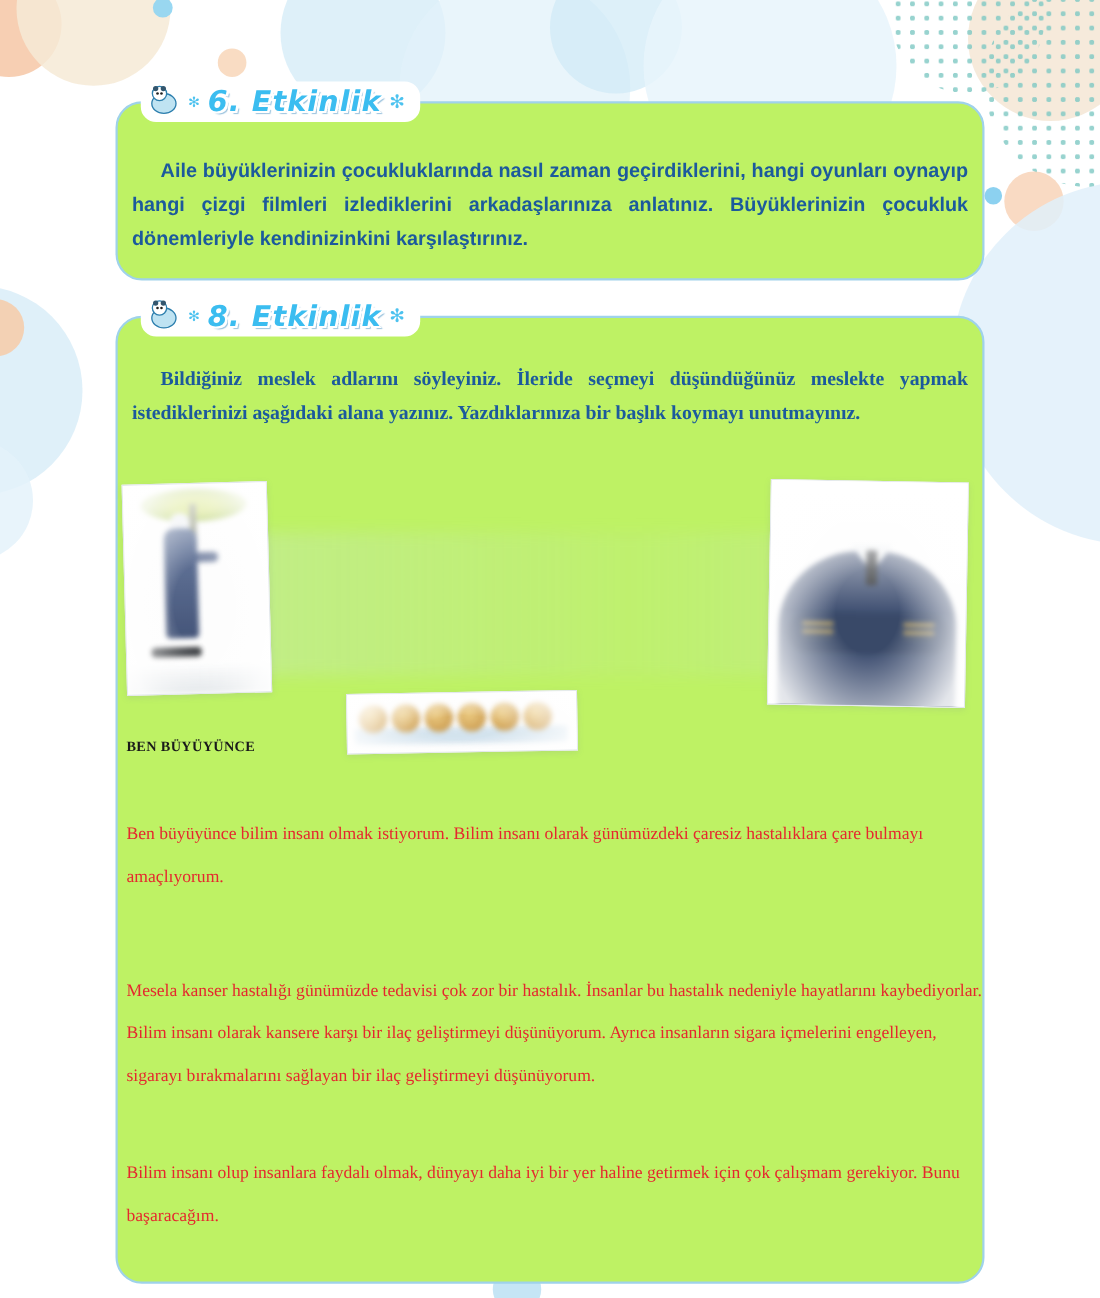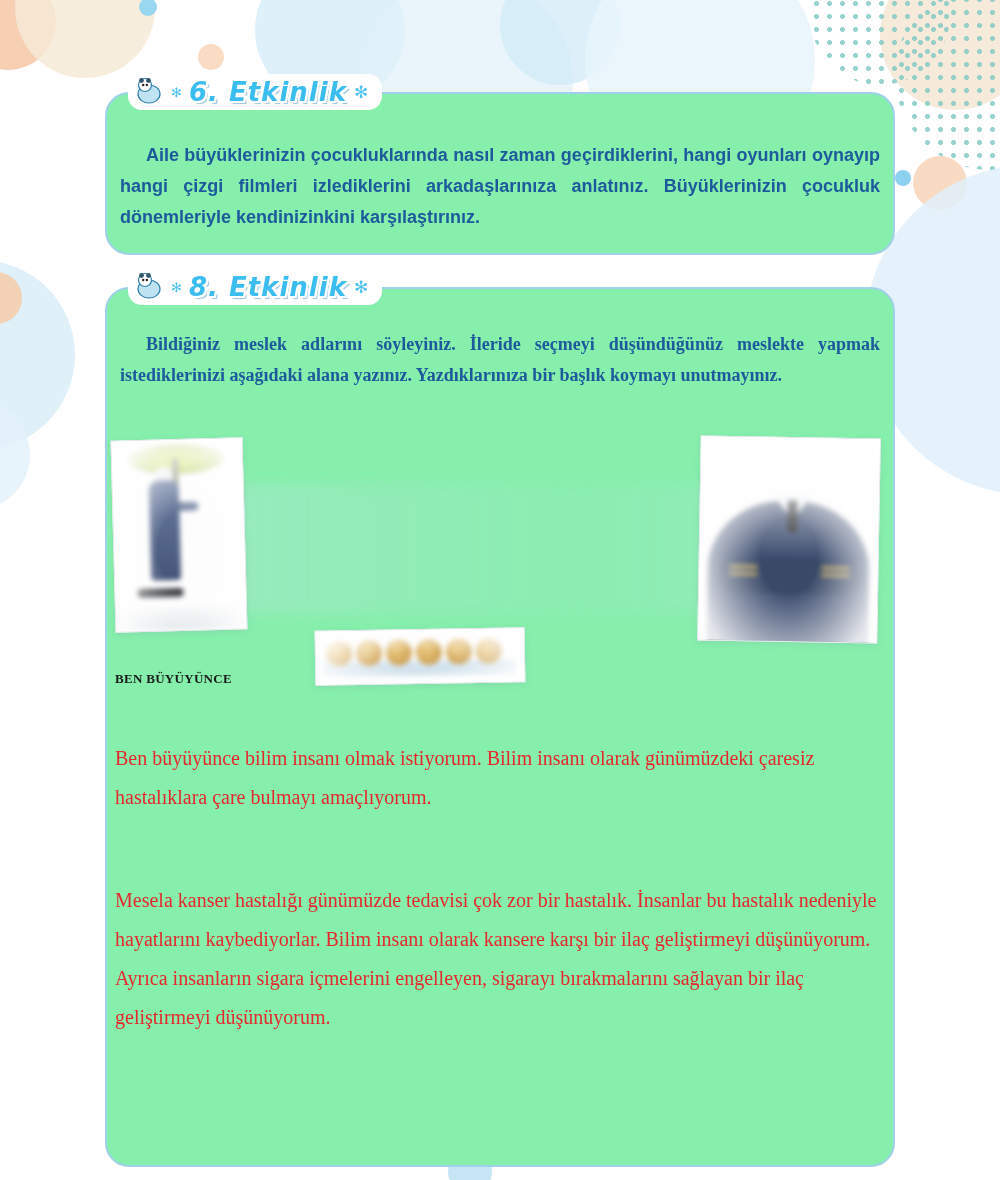--- a/index.html
+++ b/index.html
@@ -17,21 +17,21 @@
   }
   
   .bg-circle{position:absolute;border-radius:50%;}
   .dots{
     position:absolute;border-radius:50%;
     background-image:radial-gradient(#7fc9c4 2.2px, rgba(0,0,0,0) 2.6px);
     background-size:13px 13px;opacity:.8;
   }
   
   .activity-box{
-    position:absolute;left:105px;width:790px;background:#86efac;
+    position:absolute;left:105px;width:790px;background:#bef264;
     border:2px solid var(--box-border,#9fd2ea);border-radius:24px;
   }
   #box1{top:92px;height:163px;}
   #box2{top:287px;height:880px;font-family:Liberation Serif, serif;}
   
   .badge{
     position:absolute;z-index:6;display:flex;align-items:center;gap:7px;
     background:#fff;padding:2px 14px 2px 6px;border-radius:14px;
   }
   #badge1{left:128px;top:74px;}
@@ -103,21 +103,21 @@
   .bread{position:absolute;top:9px;width:26px;height:26px;border-radius:50%;
     background:radial-gradient(circle at 40% 35%,#ecc877,#c6923f 80%);}
   
   .answer-title{
     position:absolute;left:8px;top:382px;font-size:13px;letter-spacing:.3px;
     color:var(--answer-title-text,#1a1a1a);
   }
   .answer-p{
     position:absolute;left:8px;width:786px;
     color:var(--answer-text,#e5282e);
-    font-size:20px;line-height:39px;hyphens:none;
+    font-size:16px;line-height:39px;hyphens:none;
   }
   #p1{top:450px;}
   #p2{top:592px;}
   #p3{top:758px;}
 </style>
 </head>
 <body>
 
 <div class="bg-circle" style="left:-40px;top:-26px;width:96px;height:96px;background:#f6c7a6;opacity:.85;"></div>
 <div class="bg-circle" style="left:15px;top:-62px;width:140px;height:140px;background:#f6ead6;opacity:.85;"></div>
@@ -182,20 +182,21 @@
       <div class="bread" style="left:100px;"></div>
       <div class="bread" style="left:130px;"></div>
       <div class="bread" style="left:160px;"></div>
     </div>
     <div class="fade"></div>
   </figure>
 
   <h2 class="answer-title">BEN BÜYÜYÜNCE</h2>
   <p class="answer-p" id="p1">Ben büyüyünce bilim insanı olmak istiyorum. Bilim insanı olarak günümüzdeki çaresiz hastalıklara çare bulmayı amaçlıyorum.</p>
   <p class="answer-p" id="p2">Mesela kanser hastalığı günümüzde tedavisi çok zor bir hastalık. İnsanlar bu hastalık nedeniyle hayatlarını kaybediyorlar. Bilim insanı olarak kansere karşı bir ilaç geliştirmeyi düşünüyorum. Ayrıca insanların sigara içmelerini engelleyen, sigarayı bırakmalarını sağlayan bir ilaç geliştirmeyi düşünüyorum.</p>
+  <p class="answer-p" id="p3">Bilim insanı olup insanlara faydalı olmak, dünyayı daha iyi bir yer haline getirmek için çok çalışmam gerekiyor. Bunu başaracağım.</p>
 </section>
 
 <div class="badge" id="badge1">
   <span class="mascot">
     <svg width="30" height="28" viewBox="0 0 30 28">
       <ellipse cx="15" cy="18" rx="11" ry="9" fill="#bfe3f2" stroke="#2d7fae" stroke-width="1.2"></ellipse>
       <circle cx="11" cy="9" r="6.5" fill="#ffffff" stroke="#2d7fae" stroke-width="1.2"></circle>
       <circle cx="7.5" cy="4.5" r="2.4" fill="#33566e"></circle>
       <circle cx="14.5" cy="4.5" r="2.4" fill="#33566e"></circle>
       <circle cx="9.2" cy="9" r="1.2" fill="#222"></circle>

